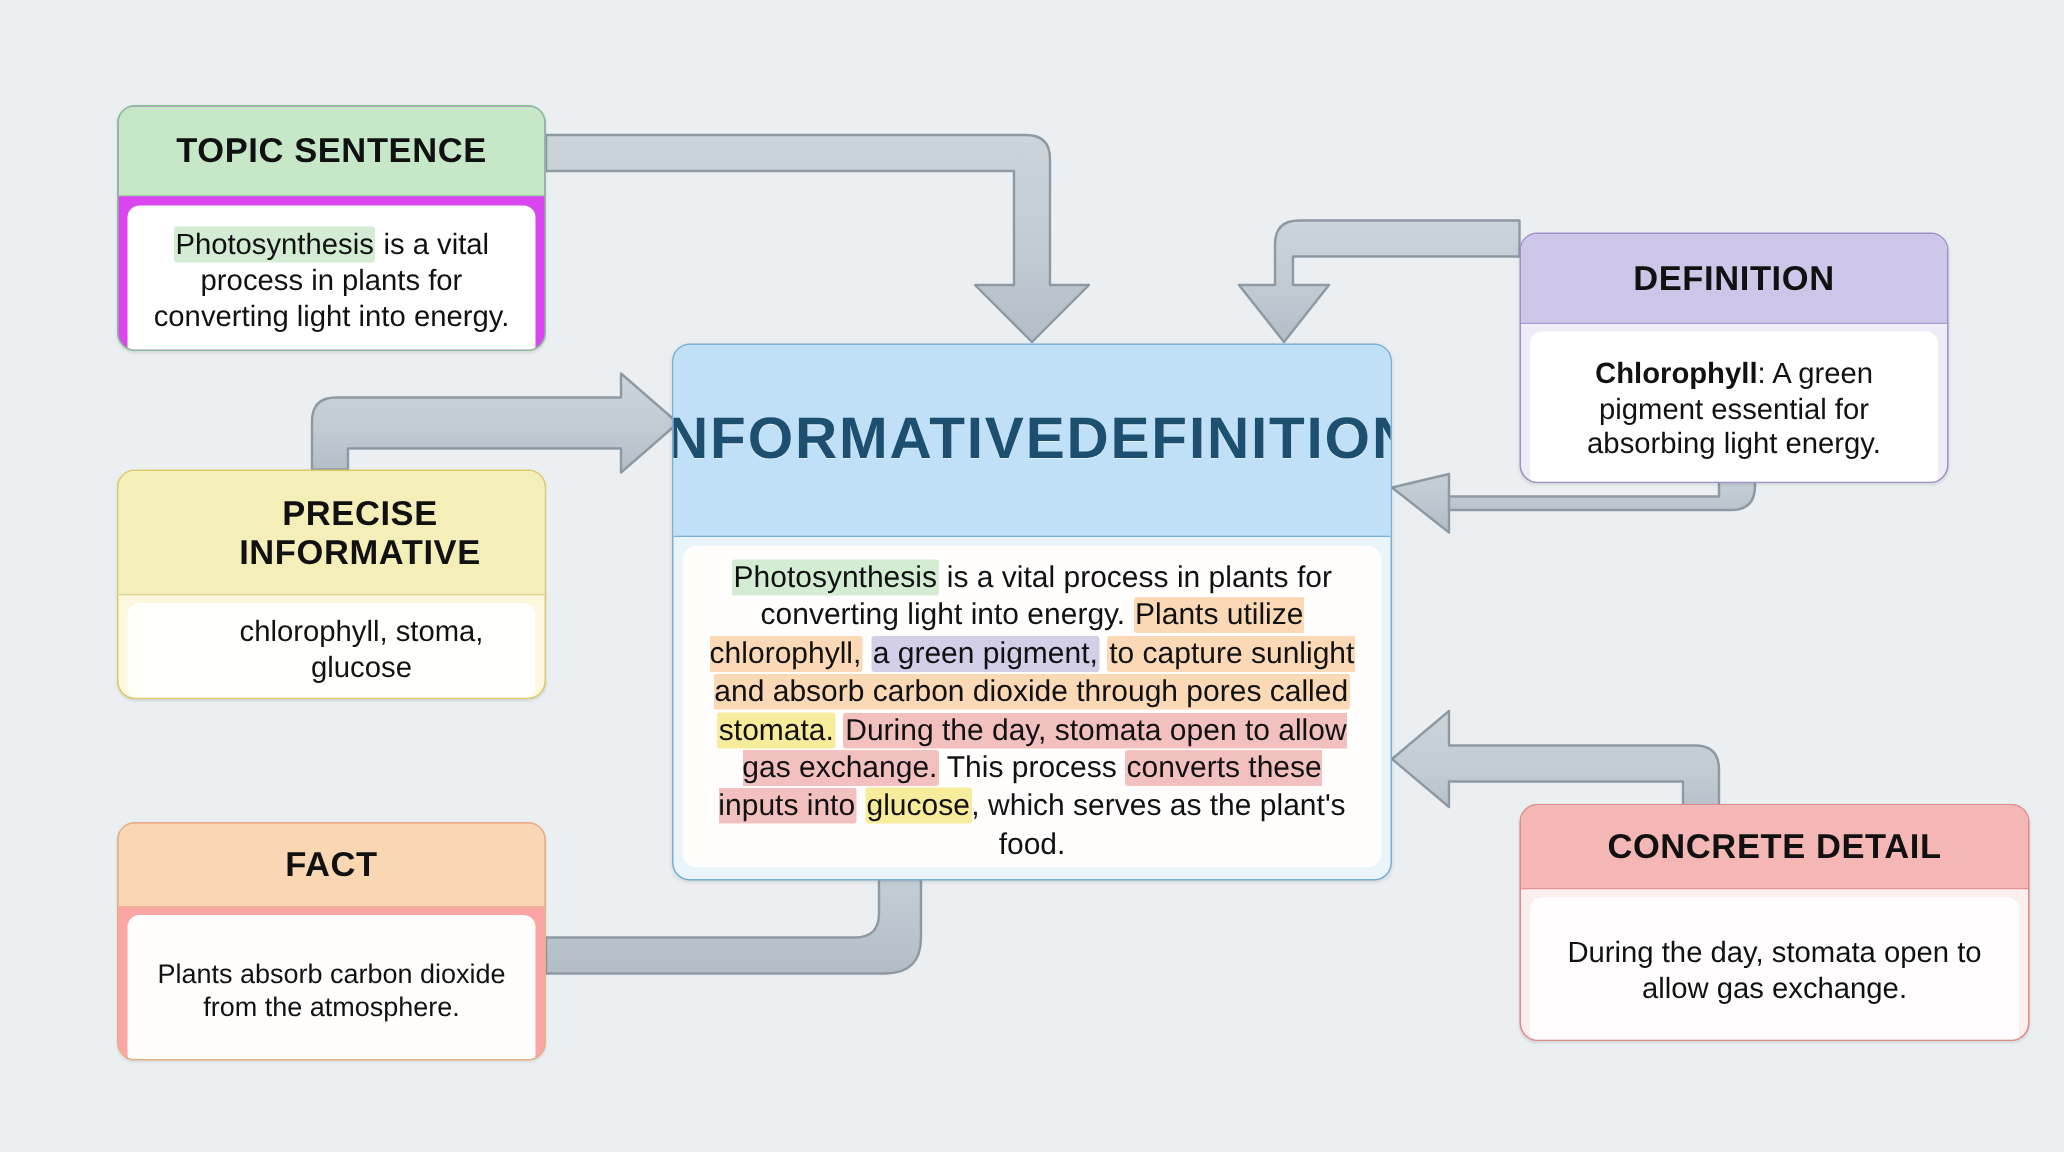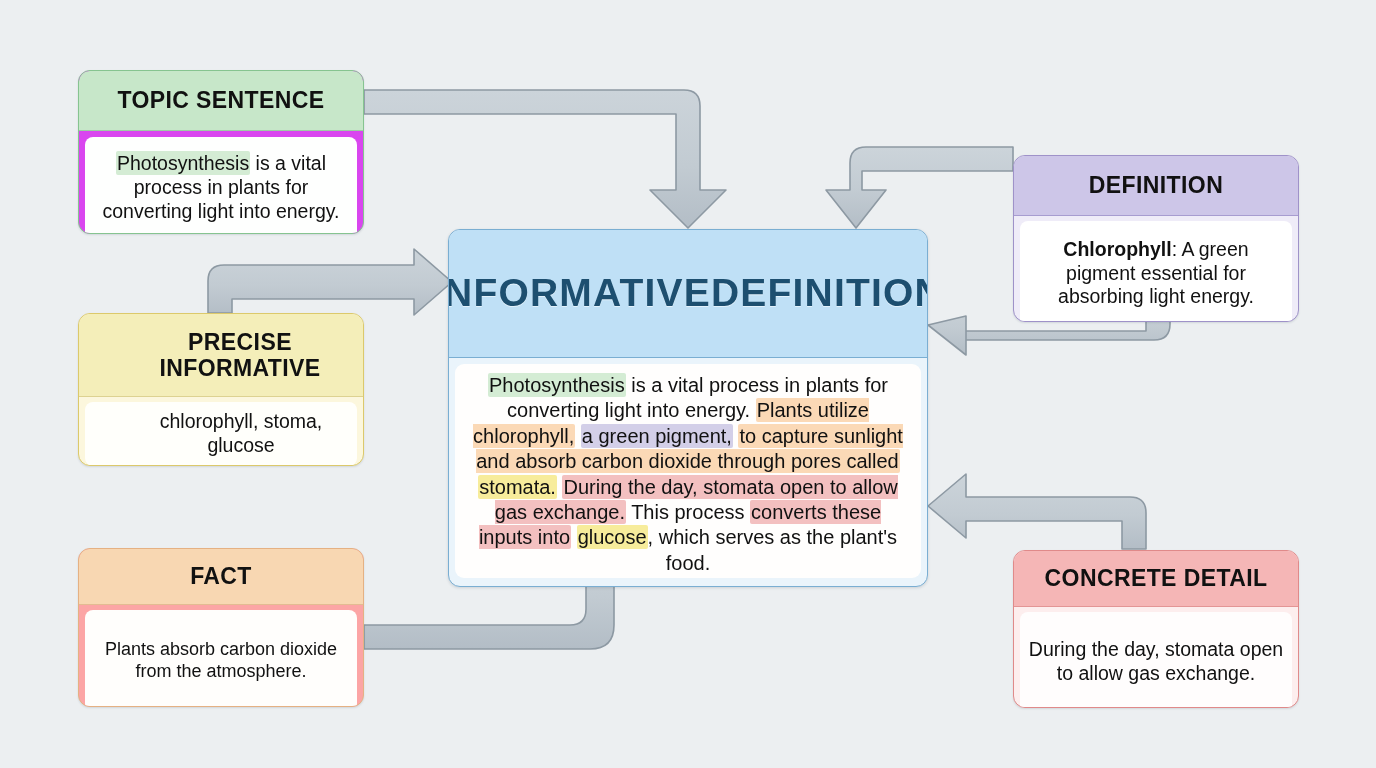--- a/index.html
+++ b/index.html
@@ -146,21 +146,21 @@
     background: #ffffff;
     font-size: 19.5px;
     padding: 0 8px;
     flex-direction: column;
     text-align: center;
   }
   .defword { font-weight: bold; }
 
   
   #concrete-detail {
-    left: 1013px; top: 550px; width: 286px; height: 158px;
+    left: 1013px; top: 536px; width: 340px; height: 158px;
     border-color: #e08a8a;
     background: #fdeeee;
   }
   #concrete-detail .hdr {
     height: 56px;
     background: #f5b6b6;
     border-bottom: 1.5px solid #e39595;
     font-size: 23px;
   }
   #concrete-detail .body {

